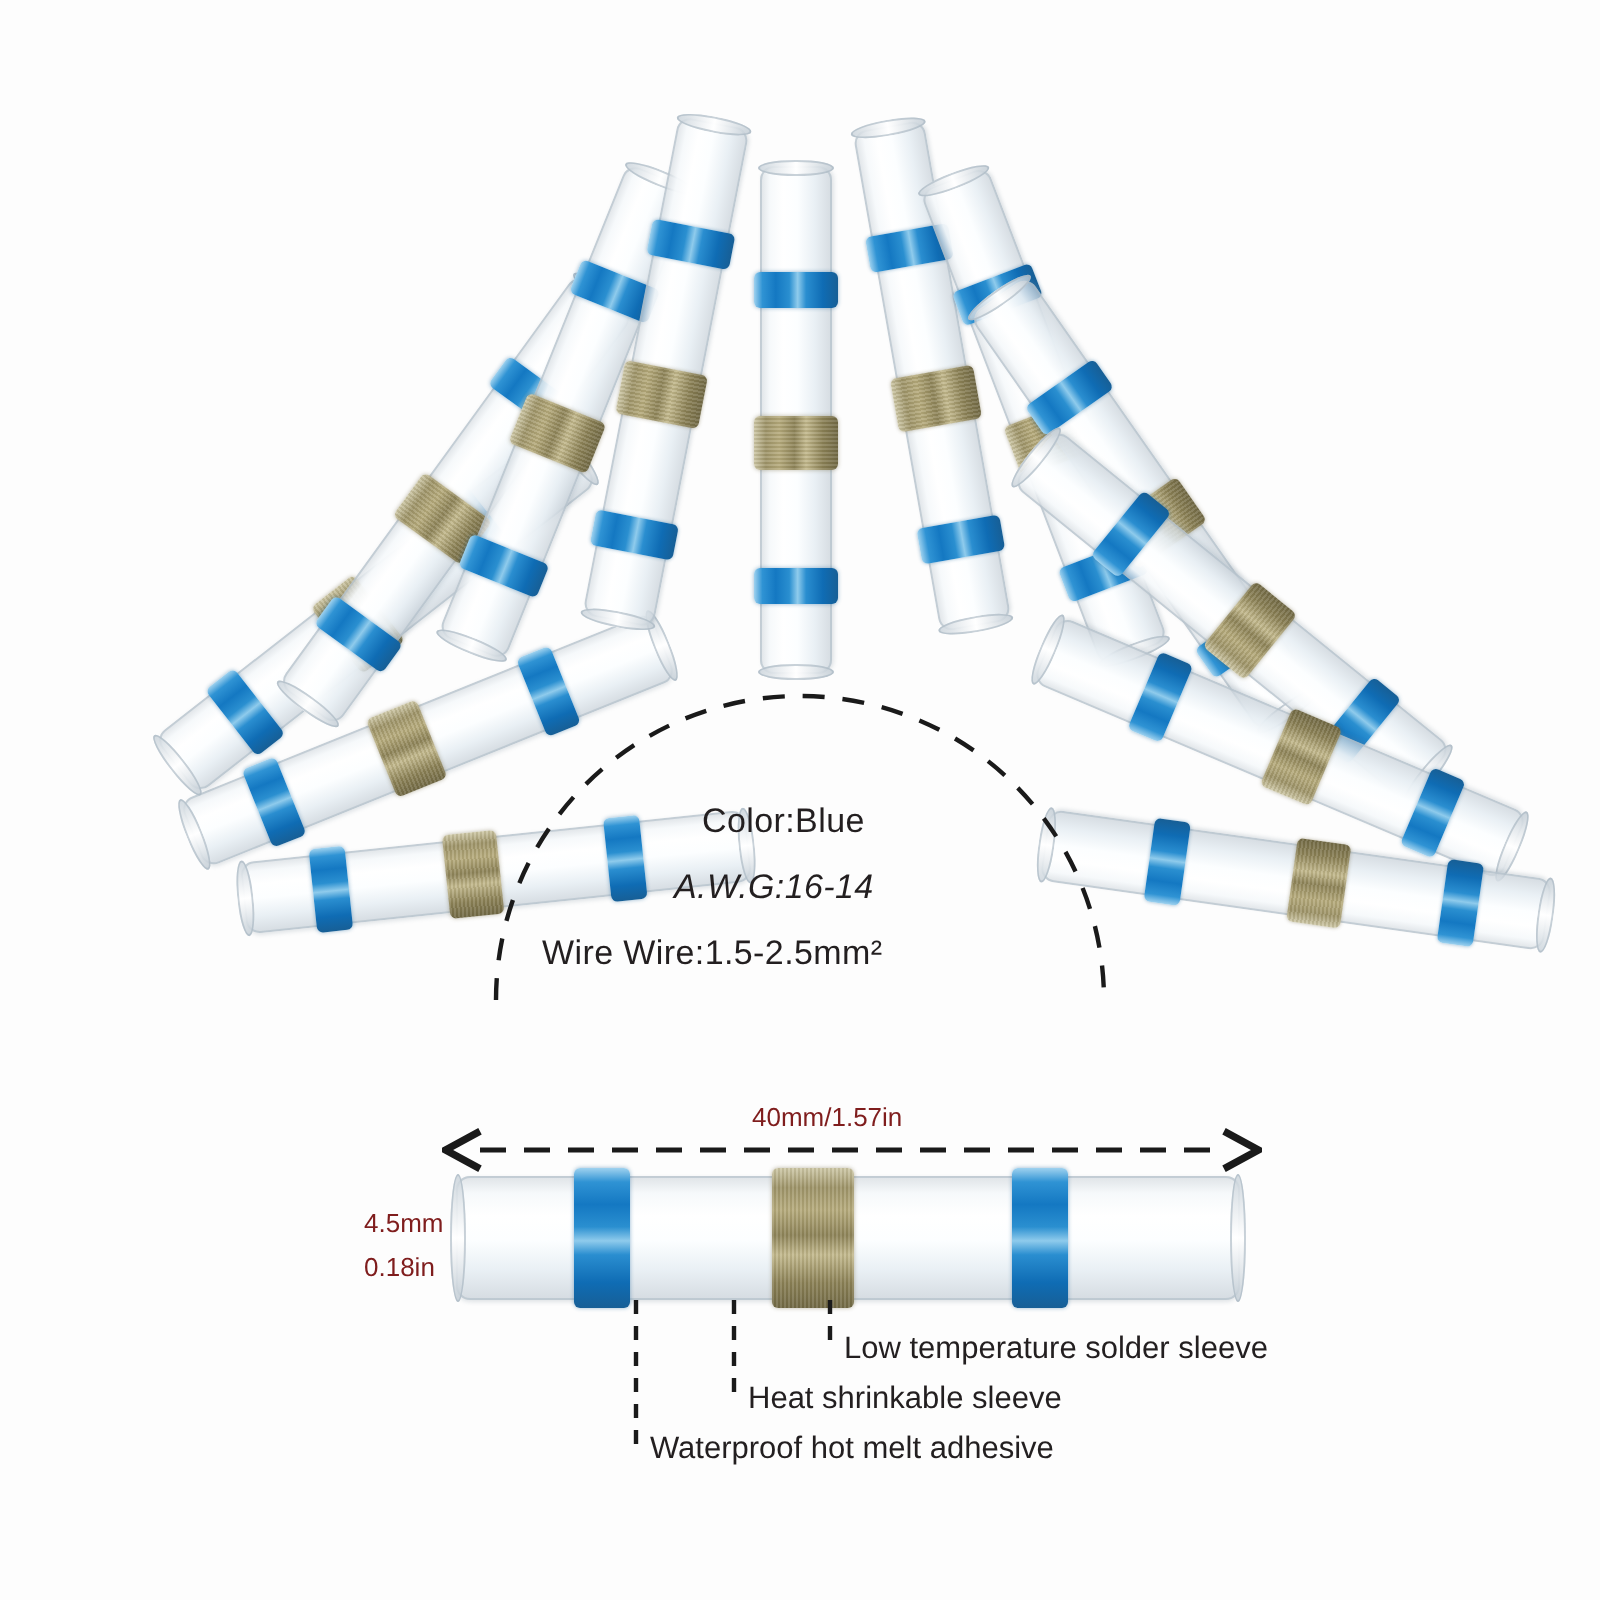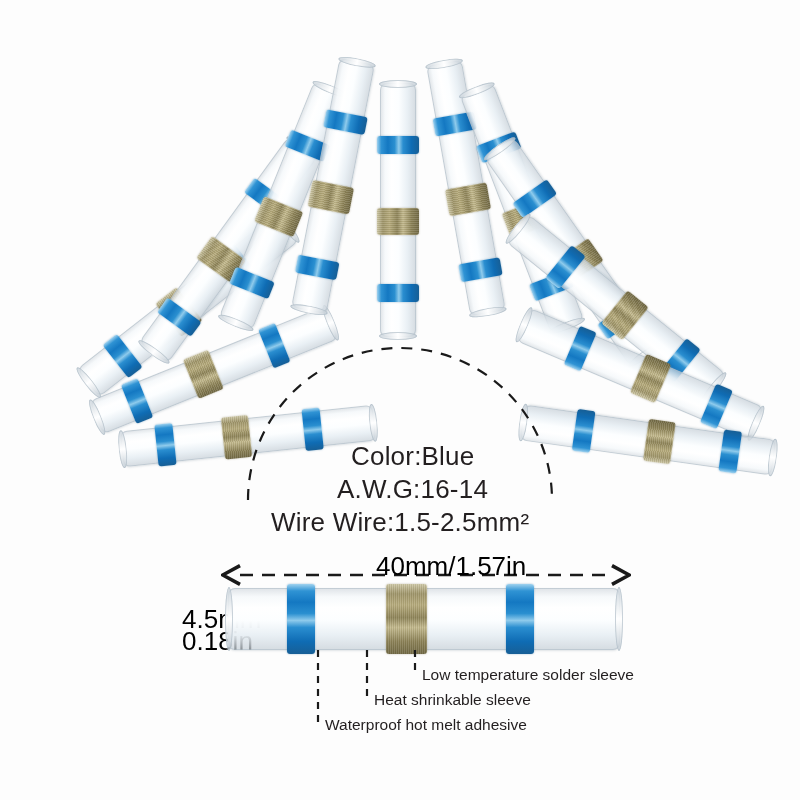--- a/index.html
+++ b/index.html
@@ -97,29 +97,28 @@
         to right,
         rgba(255,255,255,0.16) 0 1px,
         rgba(90,82,50,0.14) 1px 2px);
     opacity: .75;
   }
 
   
   .spec-text {
     position: absolute;
     color: #231f20;
-    font-size: 26px;
+    font-size: 17px;
     letter-spacing: .2px;
     white-space: nowrap;
-    margin-top: 40px;
   }
   .dim-text {
     position: absolute;
-    color: #000000;
-    font-size: 26px;
+    color: #7f1d1d;
+    font-size: 13px;
     white-space: nowrap;
   }
   .callout-text {
     position: absolute;
     color: #231f20;
     font-size: 15.5px;
     white-space: nowrap;
   }
 
   
@@ -225,21 +224,21 @@
           <div class="band band-blue" style="width: 18px; left: 182.77px;"></div>
         </div>
       </div>
     </div>
 
   <svg class="arc-svg" style="left:0; top:0;" width="800" height="520" viewBox="0 0 800 520">
     <path d="M 248 500 A 152 152 0 0 1 552 500" fill="none" stroke="#1a1a1a" stroke-width="2.2" stroke-dasharray="11 9" stroke-linecap="butt"></path>
   </svg>
 
   <div class="spec-text" style="left:351px; top:401px;">Color:Blue</div>
-  <div class="spec-text" style="left:337px; top:434px;">A.W.G:16-14</div>
+  <div class="spec-text" style="left:337px; top:434px;font-style:italic;">A.W.G:16-14</div>
   <div class="spec-text" style="left:271px; top:467px;">Wire Wire:1.5-2.5mm²</div>
 
   <svg class="arrow-svg" style="left:228px; top:564px;" width="396" height="24" viewBox="0 0 396 24">
     <defs>
       <marker id="arrL" markerWidth="9" markerHeight="9" refX="8" refY="4.5" orient="auto" markerUnits="strokeWidth">
         <path d="M 8 0.6 L 0.8 4.5 L 8 8.4" fill="none" stroke="#1a1a1a" stroke-width="1.5"></path>
       </marker>
       <marker id="arrR" markerWidth="9" markerHeight="9" refX="1" refY="4.5" orient="auto" markerUnits="strokeWidth">
         <path d="M 1 0.6 L 8.2 4.5 L 1 8.4" fill="none" stroke="#1a1a1a" stroke-width="1.5"></path>
       </marker>

